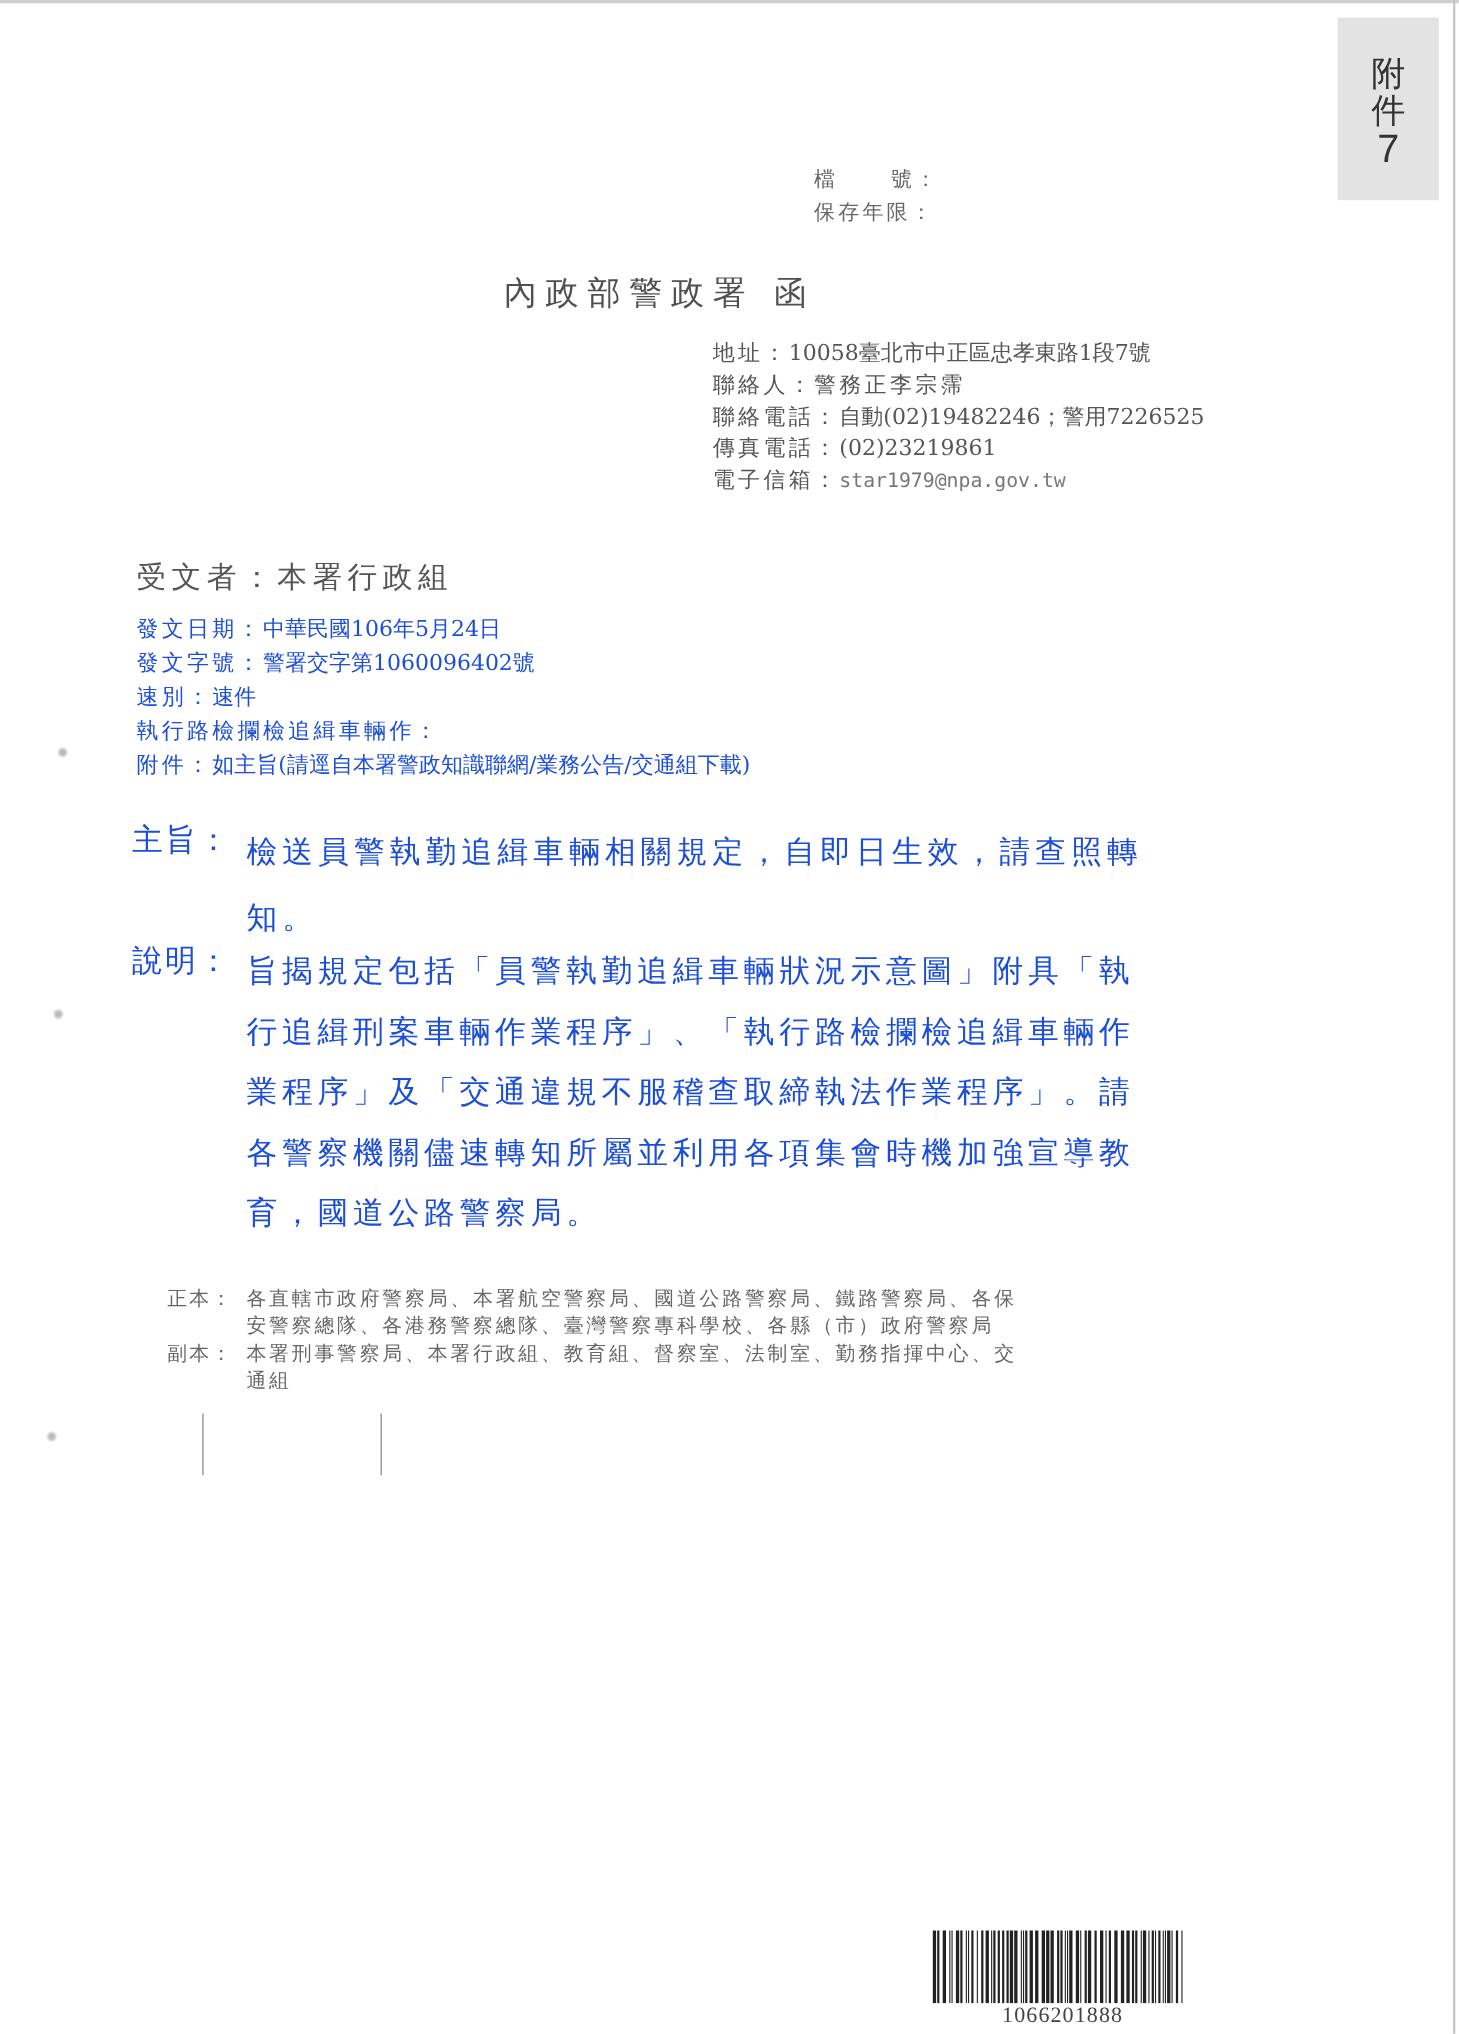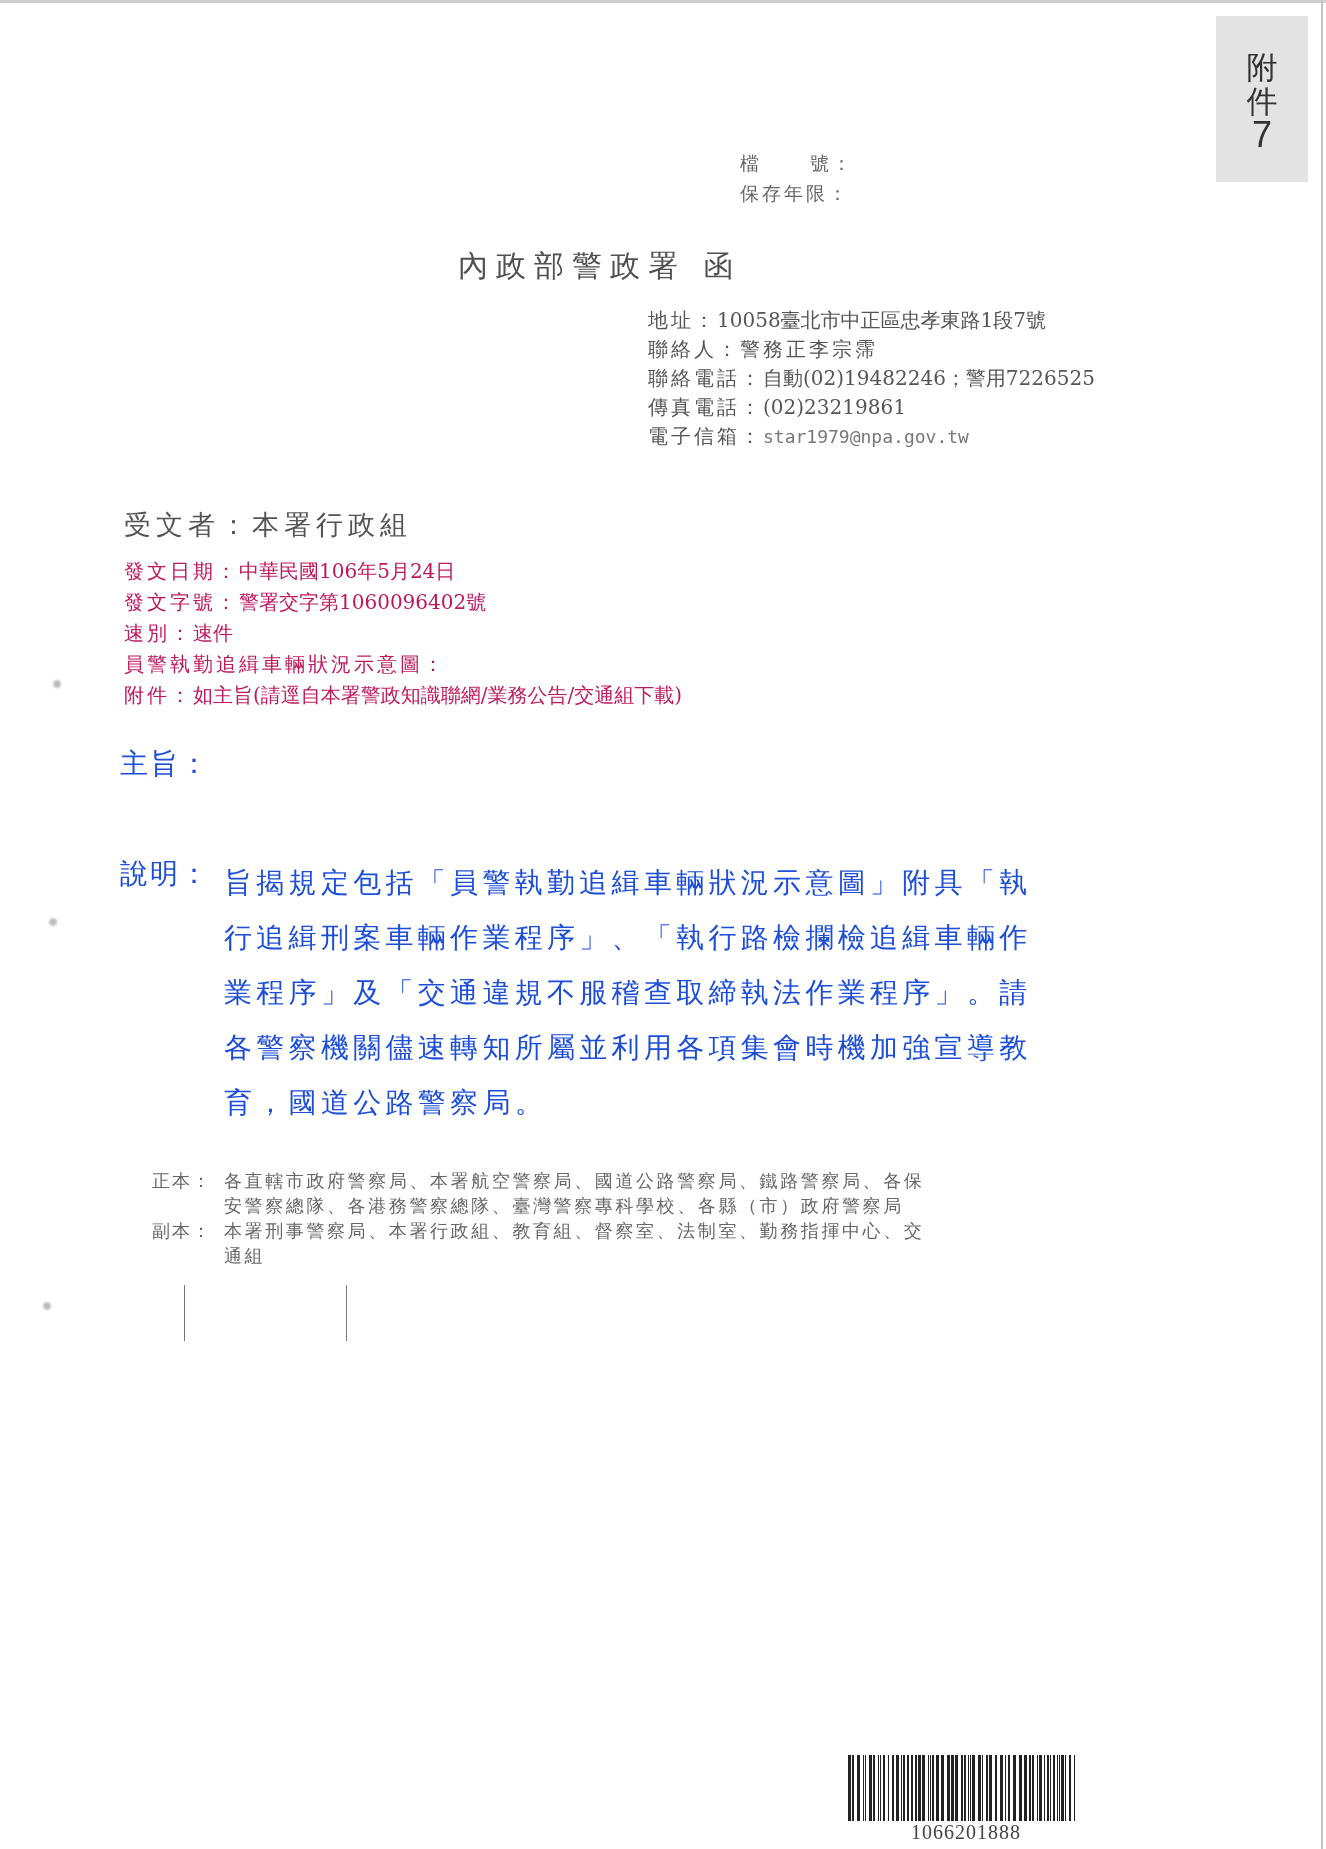--- a/index.html
+++ b/index.html
@@ -21,21 +21,21 @@
   .meta-lines { position: absolute; left: 740px; top: 148px; font-size: 19px; line-height: 30px; color: #666; letter-spacing: 3px; }
   .meta-lines .row { white-space: nowrap; }
 
   .title { position: absolute; left: 458px; top: 246px; font-size: 30px; letter-spacing: 8px; color: #505050; white-space: nowrap; }
 
   .contact { position: absolute; left: 648px; top: 306px; font-size: 20px; line-height: 29px; color: #555; white-space: nowrap; }
   .contact .row span.lab { letter-spacing: 3px; }
 
   .recipient { position: absolute; left: 124px; top: 507px; font-size: 27px; letter-spacing: 5px; color: #555; white-space: nowrap; }
 
-  .headers { position: absolute; left: 124px; top: 556px; font-size: 20px; line-height: 31px; color: #be185d; white-space: nowrap; }
+  .headers { position: absolute; left: 124px; top: 556px; font-size: 20px; line-height: 31px; color: #1d4ed8; white-space: nowrap; }
   .headers .row span.lab { letter-spacing: 3px; }
 
   .body-block { position: absolute; left: 120px; font-size: 28px; color: #1d4ed8; }
   .subject { top: 745px; }
   .explain { top: 855px; }
   .para { display: flex; }
   .para .lab { width: 104px; flex: none; letter-spacing: 2px; white-space: nowrap; }
   .para .lines { width: 900px; }
   .para .lines div { white-space: nowrap; letter-spacing: 4.3px; line-height: 55px; }
   .subject .para .lines div { letter-spacing: 4.6px; line-height: 60px; }
@@ -85,27 +85,31 @@
 </div>
 
 <div class="recipient">
   <span>受文者：</span><span>本署行政組</span>
 </div>
 
 <div class="headers">
   <div class="row"><span class="lab">發文日期：</span><span>中華民國106年5月24日</span></div>
   <div class="row"><span class="lab">發文字號：</span><span>警署交字第1060096402號</span></div>
   <div class="row"><span class="lab">速別：</span><span>速件</span></div>
-  <div class="row"><span class="lab">員警執勤追緝車輛狀況示意圖：</span><span></span></div>
+  <div class="row"><span class="lab">執行路檢攔檢追緝車輛作：</span><span></span></div>
   <div class="row"><span class="lab">附件：</span><span>如主旨(請逕自本署警政知識聯網/業務公告/交通組下載)</span></div>
 </div>
 
 <div class="body-block subject">
   <div class="para">
     <div class="lab">主旨：</div>
+    <div class="lines">
+      <div>檢送員警執勤追緝車輛相關規定，自即日生效，請查照轉</div>
+      <div>知。</div>
+    </div>
   </div>
 </div>
 
 <div class="body-block explain">
   <div class="para">
     <div class="lab">說明：</div>
     <div class="lines">
       <div>旨揭規定包括「員警執勤追緝車輛狀況示意圖」附具「執</div>
       <div>行追緝刑案車輛作業程序」、「執行路檢攔檢追緝車輛作</div>
       <div>業程序」及「交通違規不服稽查取締執法作業程序」。請</div>

